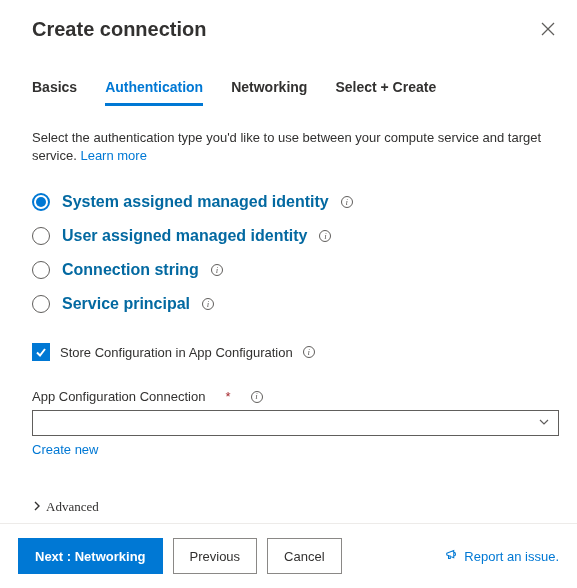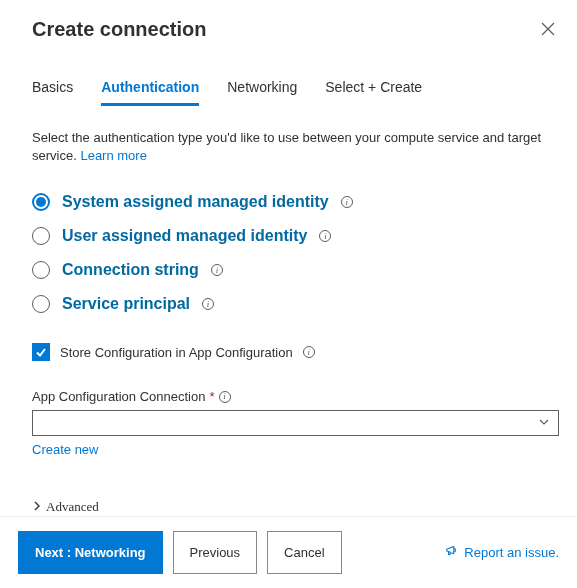--- a/index.html
+++ b/index.html
@@ -11,21 +11,21 @@
     height: 588px;
     position: relative;
     background: #fff;
   }
   .panel { padding: 18px 18px 0 32px; }
   .header-row { display: flex; justify-content: space-between; align-items: flex-start; }
   .title { font-size: 20px; font-weight: 600; color: #323130; }
   .close-btn { background:none; border:none; cursor:pointer; padding:4px; color:#605e5c; }
   .close-btn svg { width:14px; height:14px; display:block; }
   .tabs { display:flex; gap:28px; margin-top:38px; border-bottom:1px solid transparent; }
-  .tab { font-size:14px; padding-bottom:8px; cursor:pointer; color:#323130; }
+  .tab { font-size:14px; padding-bottom:8px; cursor:pointer; color:#323130;font-weight:bold; }
   .tab.active { color:#0078d4; font-weight:600; border-bottom:3px solid #0078d4; }
   .desc { margin-top:22px; font-size:13px; line-height:1.4; color:#323130; }
   .link { color:#0078d4; text-decoration:none; cursor:pointer; }
   .radios { margin-top:28px; }
   .radio-row { display:flex; align-items:center; gap:12px; margin-bottom:16px; }
   .radio {
     width:18px; height:18px; border-radius:50%;
     border:1px solid #605e5c; position:relative; flex-shrink:0;
     display:flex; align-items:center; justify-content:center;
   }
@@ -38,38 +38,38 @@
     font-size:9px; color:#605e5c; font-style:italic; font-family:Georgia,serif;
     line-height:1;
   }
   .checkbox-row { display:flex; align-items:center; gap:10px; margin-top:30px; }
   .checkbox {
     width:18px; height:18px; background:#0078d4; display:flex;
     align-items:center; justify-content:center; flex-shrink:0;
   }
   .checkbox svg { width:12px; height:12px; color:#fff; }
   .checkbox-label { font-size:13px; color:#323130; }
-  .field-label-row { display:flex; align-items:center; gap:4px; margin-top:28px; }
+  .field-label-row { display:flex; align-items:center; gap:20px; margin-top:28px; }
   .field-label { font-size:13px; color:#323130; }
   .required { color:#a4262c; }
   .dropdown {
     margin-top:6px; width:100%; height:26px; border:1px solid #605e5c;
     background:#fff; display:flex; align-items:center; justify-content:flex-end;
     padding:0 8px; cursor:pointer;
   }
   .dropdown svg { width:12px; height:12px; color:#605e5c; }
   .create-new { margin-top:6px; }
   .advanced-row { display:flex; align-items:center; gap:4px; margin-top:42px; cursor:pointer;font-family:Liberation Serif, serif; }
   .chevron-sm { width:10px; height:10px; color:#323130; }
   .footer {
     position:absolute; bottom:0; left:0; right:0;
     border-top:1px solid #edebe9; padding:14px 18px;
     display:flex; align-items:center; gap:10px;
   }
-  .btn { height:43px; padding:0 16px; font-size:13px; cursor:pointer; border:1px solid #8a8886; background:#fff; color:#323130; }
+  .btn { height:36px; padding:0 16px; font-size:13px; cursor:pointer; border:1px solid #8a8886; background:#fff; color:#323130; }
   .btn.primary { background:#0078d4; color:#fff; border-color:#0078d4; font-weight:600; }
   .report { margin-left:auto; display:flex; align-items:center; gap:5px; color:#0078d4; font-size:13px; cursor:pointer;justify-content:center; }
   .report svg { width:14px; height:14px; }
 </style>
 </head>
 <body>
 
 <div class="panel">
   <div class="header-row">
     <h1 class="title">Create connection</h1>

